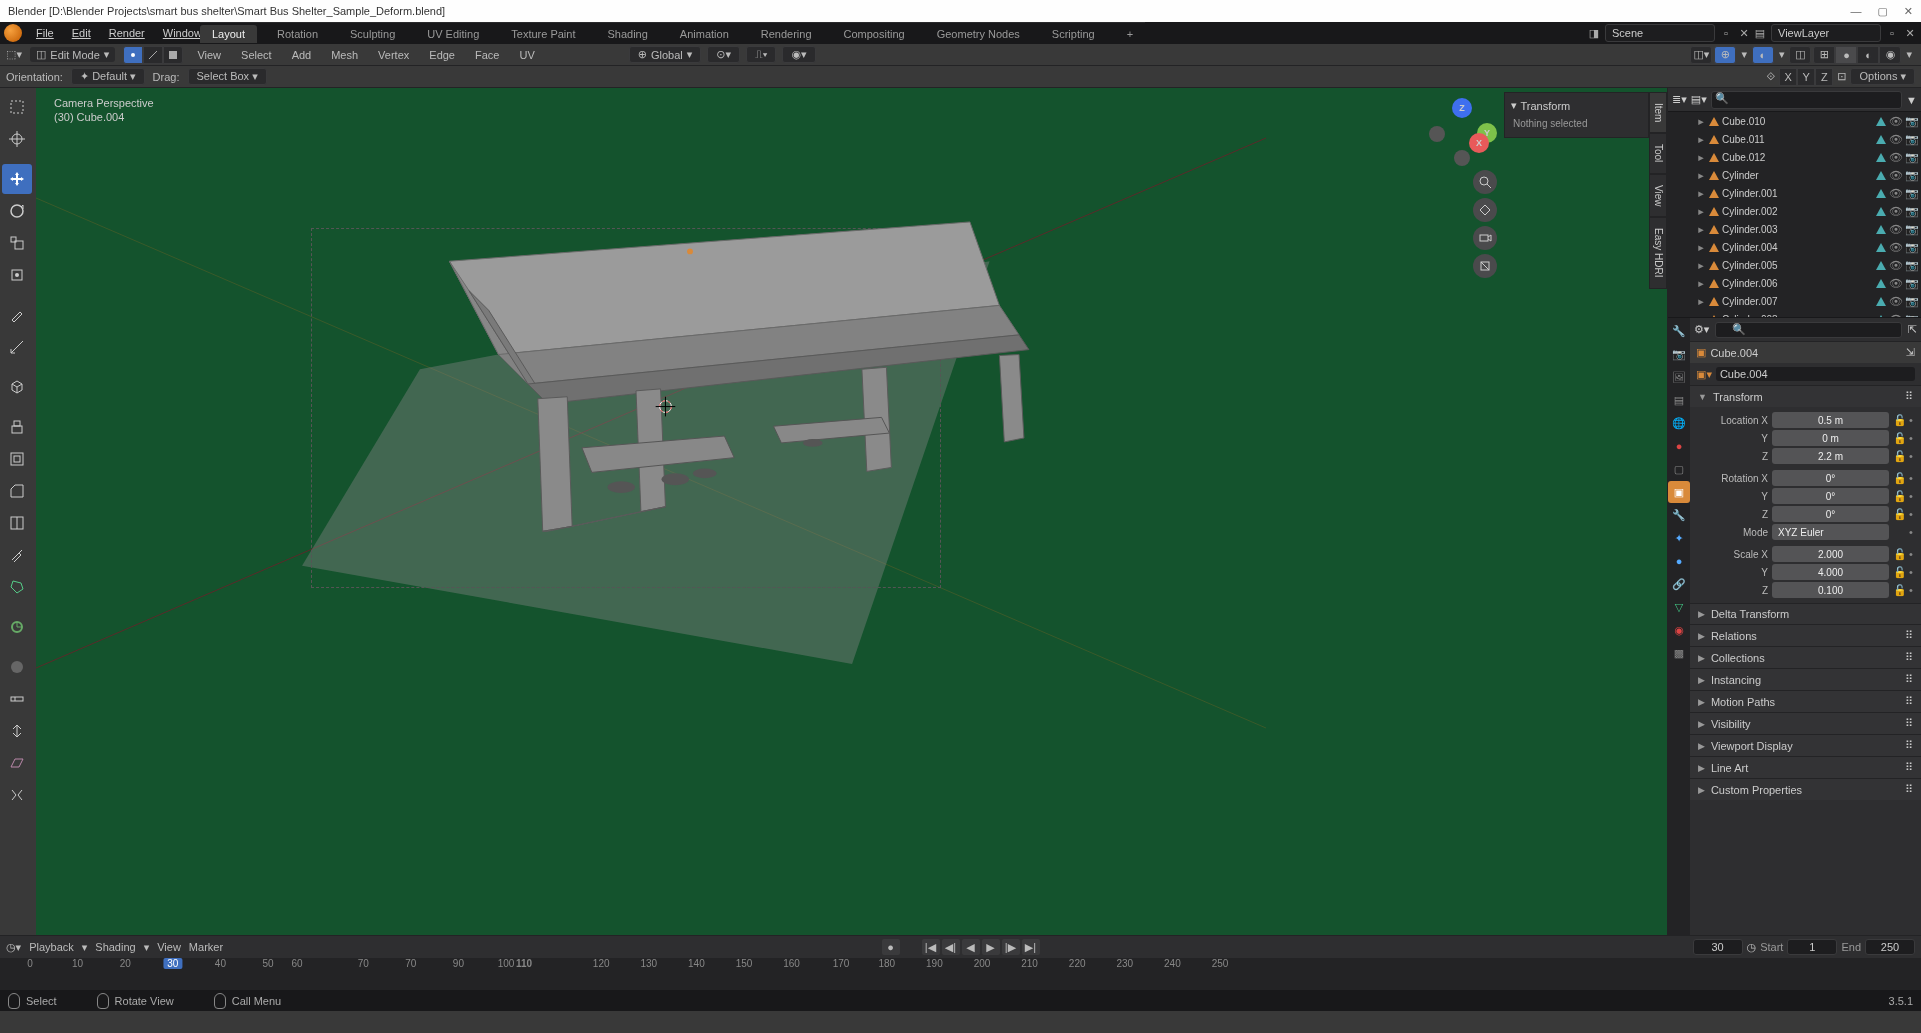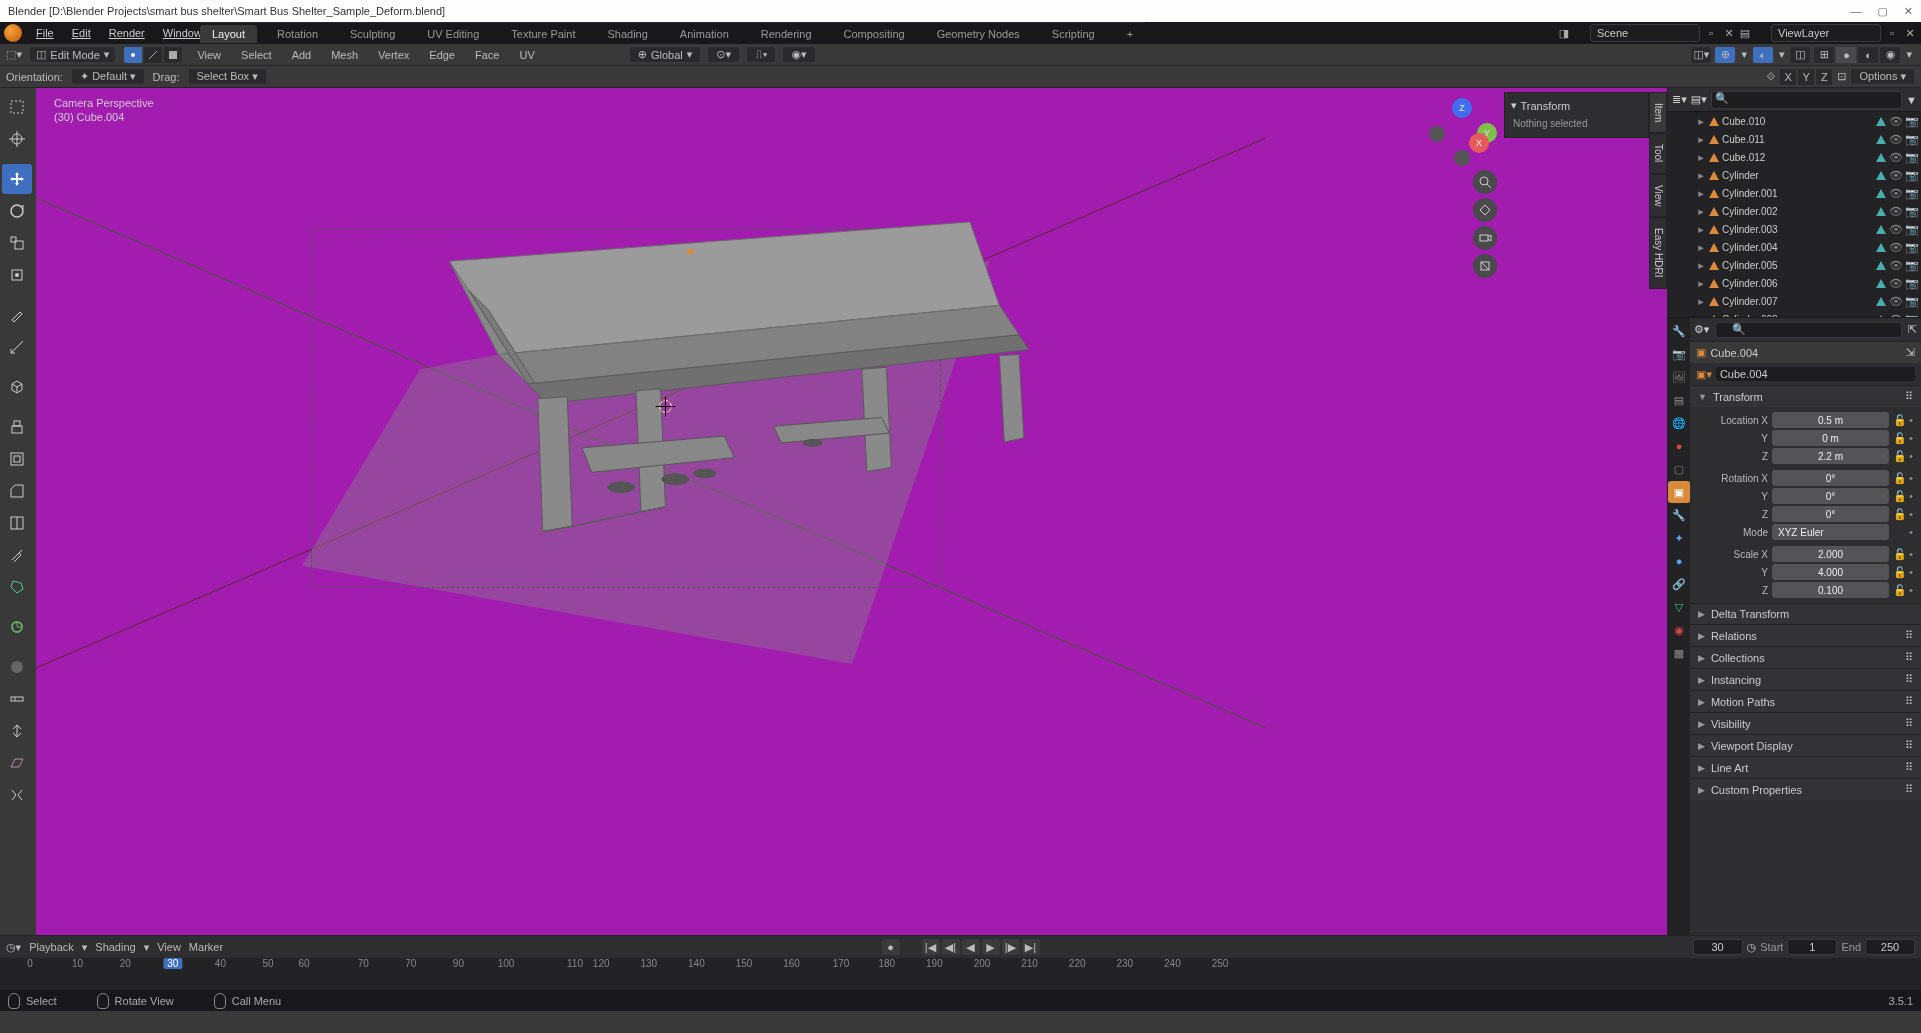--- a/index.html
+++ b/index.html
@@ -10,21 +10,21 @@
 .titlebar .title { font-size: 11px; }
 .titlebar .winbtns { display: flex; gap: 16px; color: #666; }
 .titlebar .winbtns span { cursor: pointer; }
 
 
 .topmenu { height: 22px; background: #18181a; display: flex; align-items: center; padding: 0 4px; gap: 2px; }
 .topmenu .logo { width: 18px; height: 18px; background: radial-gradient(circle at 35% 35%, #f7a13e, #c15a00); border-radius: 50%; margin-right: 4px; }
 .topmenu .item { padding: 3px 8px; color: #ccc; cursor: pointer; text-decoration: underline; }
 .topmenu .spacer { flex: 1; }
 .topmenu .scene-field { display: flex; align-items: center; gap: 4px; }
-.topmenu .scene-field input { background: #1d1d1f; border: 1px solid #3a3a3c; color: #ccc; padding: 1px 6px; font-size: 11px; border-radius: 3px; width: 110px; height: 18px; margin-left: 15px; }
+.topmenu .scene-field input { background: #1d1d1f; border: 1px solid #3a3a3c; color: #ccc; padding: 1px 6px; font-size: 11px; border-radius: 3px; width: 110px; height: 18px; }
 .topmenu .scene-field .ic { width: 14px; height: 14px; color: #aaa; }
 
 
 .wsrow { height: 22px; background: #18181a; display: flex; align-items: center; gap: 8px; border-top: 1px solid #2a2a2c; }
 .wsrow .tab { padding: 3px 12px; color: #9a9a9a; cursor: pointer; border-radius: 3px 3px 0 0; }
 .wsrow .tab.active { background: #393939; color: #eee; }
 
 
 .toolheader { height: 22px; background: #393939; border-bottom: 1px solid #232325; display: flex; align-items: center; padding: 0 6px; gap: 8px; color: #bbb; }
 .toolheader .mode { display: flex; align-items: center; gap: 4px; background: #2a2a2c; padding: 1px 6px; border-radius: 3px; }
@@ -49,21 +49,21 @@
 
 .main { display: flex; height: calc(100% - 22px - 22px - 22px - 22px - 22px - 54px - 22px); }
 
 
 .toolbar { width: 36px; background: #393939; display: flex; flex-direction: column; padding: 4px 2px; gap: 2px; }
 .toolbar .tb { width: 30px; height: 30px; border-radius: 3px; display: flex; align-items: center; justify-content: center; cursor: pointer; color: #bbb; }
 .toolbar .tb.active { background: #3f6fbf; color: #fff; }
 .toolbar .gap { height: 6px; }
 
 
-.viewport { flex: 1; background: #a21caf; position: relative; overflow: hidden; }
+.viewport { flex: 1; background: #14532d; position: relative; overflow: hidden; }
 .viewport .overlay-info { position: absolute; top: 8px; left: 18px; color: #ccc; font-size: 11px; line-height: 14px; }
 .viewport .cam-rect { position: absolute; top: 140px; left: 275px; width: 630px; height: 360px; border: 1px dashed #555; }
 
 
 .model { position: absolute; top: 75px; left: 200px; width: 800px; height: 550px; }
 
 
 .navgizmo { position: absolute; top: 10px; right: 170px; width: 70px; height: 70px; }
 .navgizmo .axis { position: absolute; width: 20px; height: 20px; border-radius: 50%; display: flex; align-items: center; justify-content: center; font-size: 9px; font-weight: bold; }
 .navgizmo .z { background: #3f6fef; top: 0; left: 25px; }
@@ -855,26 +855,26 @@
       <div class="numfield">250</div>
     </div>
   </div>
   <div class="ruler" id="ruler">
       <div class="tick" style="left: 30px;">0</div>
       <div class="tick" style="left: 77.6px;">10</div>
       <div class="tick" style="left: 125.2px;">20</div>
       <div class="tick" style="left: 172.8px;">30</div>
       <div class="tick" style="left: 220.4px;">40</div>
       <div class="tick" style="left: 268px;">50</div>
-      <div class="tick" style="left: 304px;">60</div>
+      <div class="tick" style="left: 297px;">60</div>
       <div class="tick" style="left: 363.2px;">70</div>
       <div class="tick" style="left: 410.8px;">70</div>
       <div class="tick" style="left: 458.4px;">90</div>
       <div class="tick" style="left: 506px;">100</div>
-      <div class="tick" style="left: 575px;">110</div>
+      <div class="tick" style="left: 524px; font-weight: bold;">110</div>
       <div class="tick" style="left: 601.2px;">120</div>
       <div class="tick" style="left: 648.8px;">130</div>
       <div class="tick" style="left: 696.4px;">140</div>
       <div class="tick" style="left: 744px;">150</div>
       <div class="tick" style="left: 791.6px;">160</div>
       <div class="tick" style="left: 841px;">170</div>
       <div class="tick" style="left: 886.8px;">180</div>
       <div class="tick" style="left: 934.4px;">190</div>
       <div class="tick" style="left: 982px;">200</div>
       <div class="tick" style="left: 1029.6px;">210</div>

